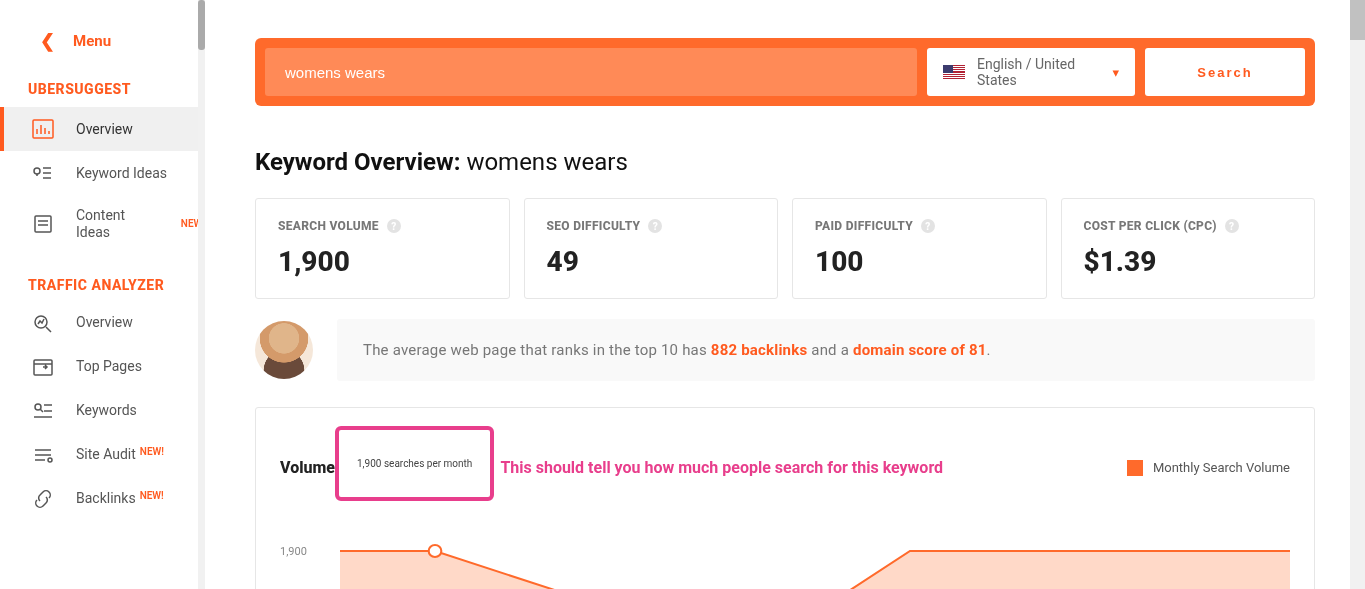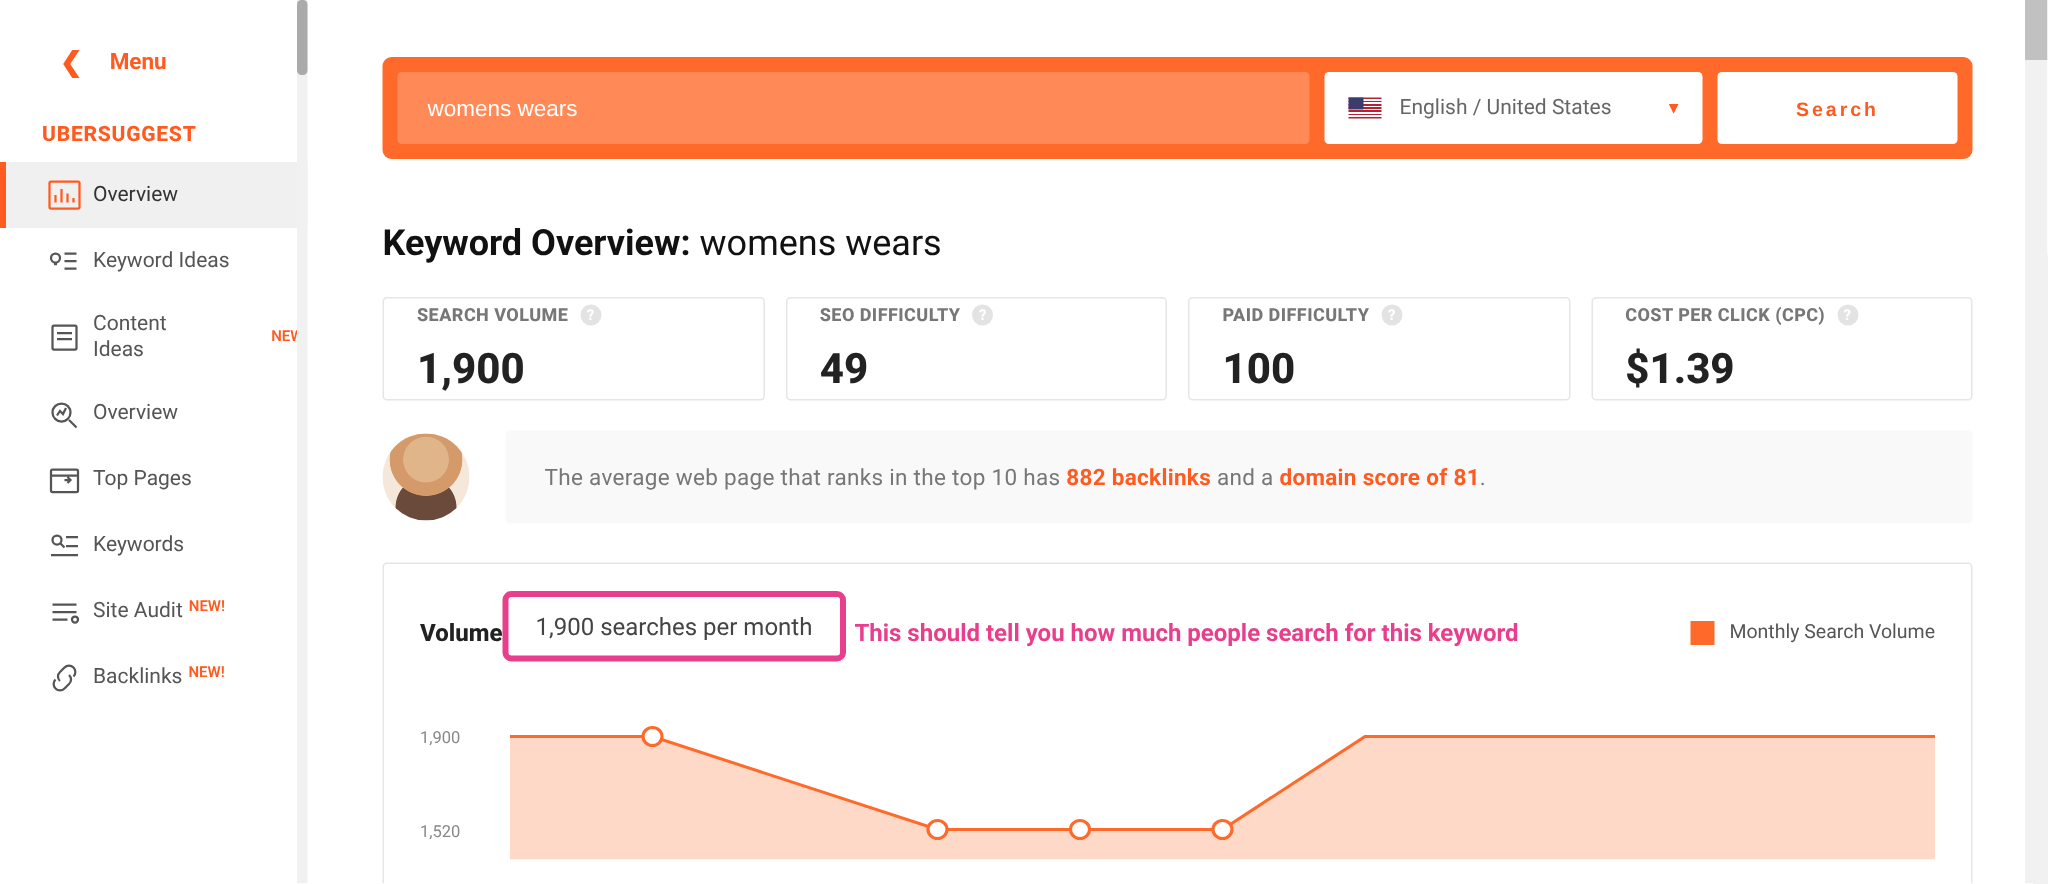--- a/index.html
+++ b/index.html
@@ -10,59 +10,59 @@
 
   
   .sidebar { width:205px; background:#fff; position:relative; }
   .side-scroll { position:absolute; right:0; top:0; width:7px; height:100%; background:#f1f1f1;}
   .side-thumb { position:absolute; top:0; left:0; width:100%; height:50px; background:#aaa; border-radius:3px;}
   .side-content { padding:0; }
   .menu-row { display:flex; align-items:center; gap:18px; padding:30px 0 0 40px; }
   .chev { color:#ff5a1f; font-size:18px; font-weight:bold; }
   .menu-txt { color:#ff5a1f; font-weight:700; font-size:15px; }
   .brand { color:#ff5a1f; font-weight:800; letter-spacing:0.5px; font-size:14px; padding:30px 16px 10px 28px; }
-  .nav-item { display:flex; align-items:center; gap:8px; padding:12px 0 12px 28px; font-size:14px; color:#555; cursor:pointer; border-left:4px solid transparent; }
+  .nav-item { display:flex; align-items:center; gap:22px; padding:12px 0 12px 28px; font-size:14px; color:#555; cursor:pointer; border-left:4px solid transparent; }
   .nav-item.active { background:#f0f0f0; border-left:4px solid #ff5a1f; }
   .nav-item.active .nav-label { color:#333; }
   .nav-icon { width:22px; height:20px; display:flex; align-items:center; justify-content:center; color:#555; }
   .nav-item.active .nav-icon svg { stroke:#ff5a1f; fill:none; }
   .nav-label { flex:1; white-space:pre-line; line-height:1.2; }
   .badge-new { color:#ff5a1f; font-size:10px; font-weight:600; margin-left:4px; vertical-align:top; }
   .section-h { color:#ff5a1f; font-weight:800; font-size:14px; letter-spacing:0.5px; padding:24px 0 8px 28px; }
 
   
   .main { flex:1; padding:0 0 0 50px; overflow:hidden; }
   .search-wrap { margin:38px 50px 0 0; background:linear-gradient(#ff6a2b,#ff6a2b); border-radius:6px; padding:10px; display:flex; gap:10px; align-items:center; }
   .search-input { flex:1; height:48px; border:none; border-radius:3px; background:#ff8a57; padding:0 20px; color:#fff; font-size:15px; outline:none; }
   .search-input::placeholder { color:#fff; opacity:0.95; }
-  .lang-sel { width:252px; height:48px; background:#fff; border-radius:3px; display:flex; align-items:center; padding:0 16px; gap:12px; cursor:pointer; }
+  .lang-sel { width:208px; height:48px; background:#fff; border-radius:3px; display:flex; align-items:center; padding:0 16px; gap:12px; cursor:pointer; }
   .flag { width:22px; height:14px; background:linear-gradient(to bottom,#b22234 0 7.7%,#fff 7.7% 15.4%,#b22234 15.4% 23%,#fff 23% 30.8%,#b22234 30.8% 38.5%,#fff 38.5% 46.2%,#b22234 46.2% 53.8%,#fff 53.8% 61.5%,#b22234 61.5% 69.2%,#fff 69.2% 76.9%,#b22234 76.9% 84.6%,#fff 84.6% 92.3%,#b22234 92.3% 100%); position:relative; }
   .flag::before { content:""; position:absolute; left:0; top:0; width:10px; height:8px; background:#3c3b6e; }
   .lang-txt { flex:1; color:#666; font-size:14px; }
   .lang-chev { color:#ff5a1f; font-size:13px; }
   .search-btn { width:160px; height:48px; background:#fff; border:none; border-radius:3px; color:#ff5a1f; font-weight:700; letter-spacing:2px; font-size:13px; cursor:pointer; }
 
   .page-title { padding:42px 0 22px 0; font-size:24px; font-weight:400; color:#111; }
   .page-title b { font-weight:700; }
 
   .metrics { display:flex; gap:14px; margin-right:50px; }
-  .metric-card { flex:1; border:1px solid #e6e6e6; border-radius:3px; padding:4px 22px; }
+  .metric-card { flex:1; border:1px solid #e6e6e6; border-radius:3px; padding:20px 22px; }
   .metric-h { display:flex; align-items:center; gap:8px; font-size:12px; font-weight:800; color:#777; letter-spacing:0.3px; }
   .q { width:14px; height:14px; border-radius:50%; background:#e3e3e3; color:#fff; font-size:10px; display:flex; align-items:center; justify-content:center; }
   .metric-v { font-size:28px; font-weight:800; margin-top:12px; color:#222; }
 
   .tip-row { display:flex; align-items:center; gap:24px; margin:20px 50px 0 0; }
   .avatar { width:58px; height:58px; border-radius:50%; background:radial-gradient(circle at 50% 30%, #e0b58a 0 30%, #d49a6a 31% 48%, transparent 49%), radial-gradient(circle at 50% 85%, #6a4a3a 0 35%, transparent 36%), #f5e7d9; flex-shrink:0; }
   .tip-box { flex:1; background:#f9f9f9; border-radius:3px; padding:22px 26px; font-size:15px; color:#777; letter-spacing:0.2px; }
   .tip-box .hl { color:#ff5a1f; font-weight:700; }
 
   .chart-card { border:1px solid #e6e6e6; border-radius:3px; margin:26px 50px 0 0; padding:22px 24px; position:relative; }
   .chart-head { display:flex; align-items:center; }
   .chart-title { font-size:16px; font-weight:800; color:#222; }
-  .vol-badge { border:4px solid #e83e8c; border-radius:6px; padding:10px 18px; color:#444; font-size:16px; display:inline-block; position:relative; top:-4px; }
+  .vol-badge { border:4px solid #e83e8c; border-radius:6px; padding:28px 18px; color:#444; font-size:10px; display:inline-block; position:relative; top:-4px; }
   .annotation { color:#e83e8c; font-weight:700; font-size:16px; margin-left:6px; }
   .legend { margin-left:auto; display:flex; align-items:center; gap:10px; font-size:13px; color:#555; }
   .legend-sw { width:16px; height:16px; background:#ff6a2b; }
   .chart-area { position:relative; height:110px; margin-top:18px; }
   .yaxis { position:absolute; left:0; top:0; height:100%; width:50px; }
   .ytick { position:absolute; left:0; font-size:11px; color:#888; }
   .plot { position:absolute; left:60px; right:0; top:0; height:100%; }
   .plot svg { width:100%; height:100%; }
 </style>
 </head>
@@ -102,20 +102,21 @@
           <svg width="22" height="20" viewBox="0 0 22 20" fill="none" stroke="#555" stroke-width="1.5">
               <rect x="3" y="2" width="16" height="16" rx="1"></rect>
               <path d="M6 7 h10 M6 11 h10"></path>
             </svg>
         </span>
         <span class="nav-label">Content
 Ideas</span>
         <span class="badge-new">NEW!</span>
       </div>
 
+      <div class="section-h">TRAFFIC ANALYZER</div>
 
       <div class="nav-item">
         <span class="nav-icon">
           <svg width="22" height="20" viewBox="0 0 22 20" fill="none" stroke="#555" stroke-width="1.5">
               <circle cx="9" cy="9" r="6"></circle>
               <path d="M14 14 l5 5 M6 11 l2-3 2 2 2-4"></path>
             </svg>
         </span>
         <span class="nav-label">Overview</span>
       </div>

